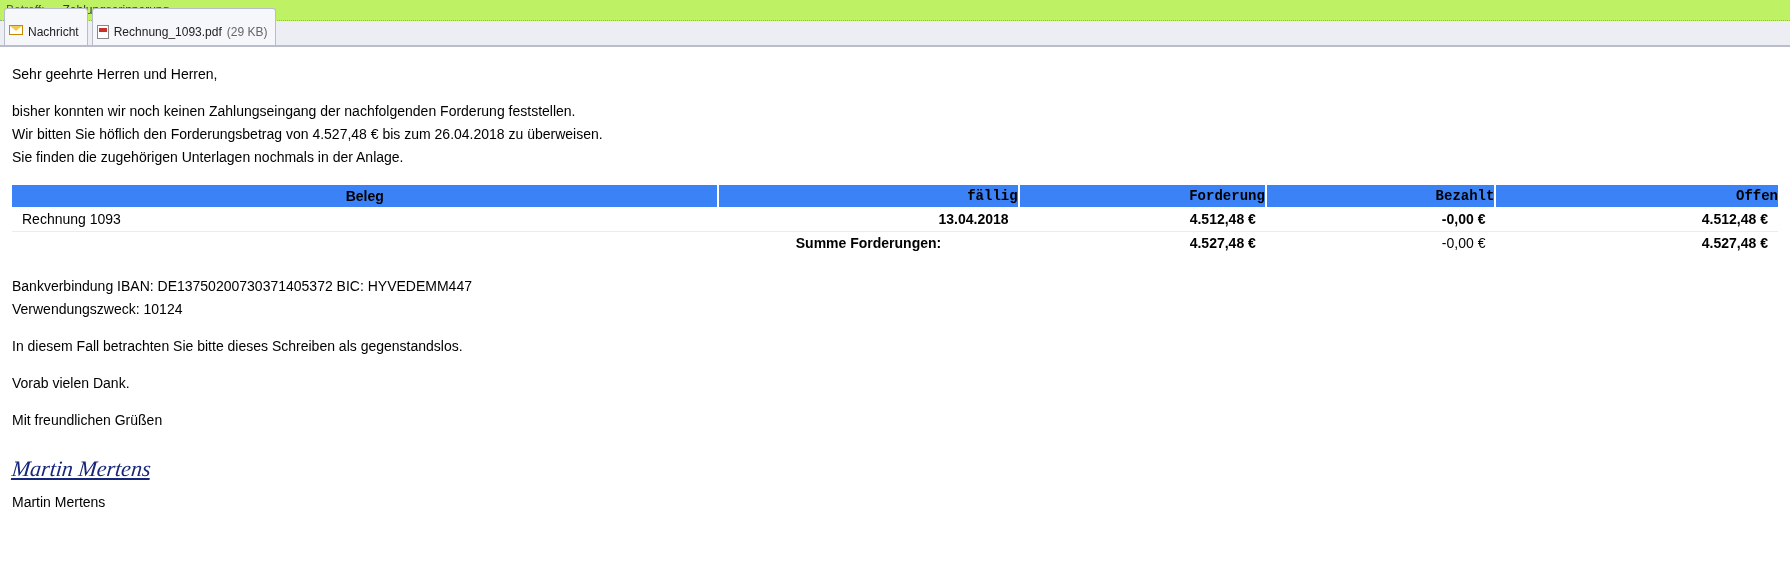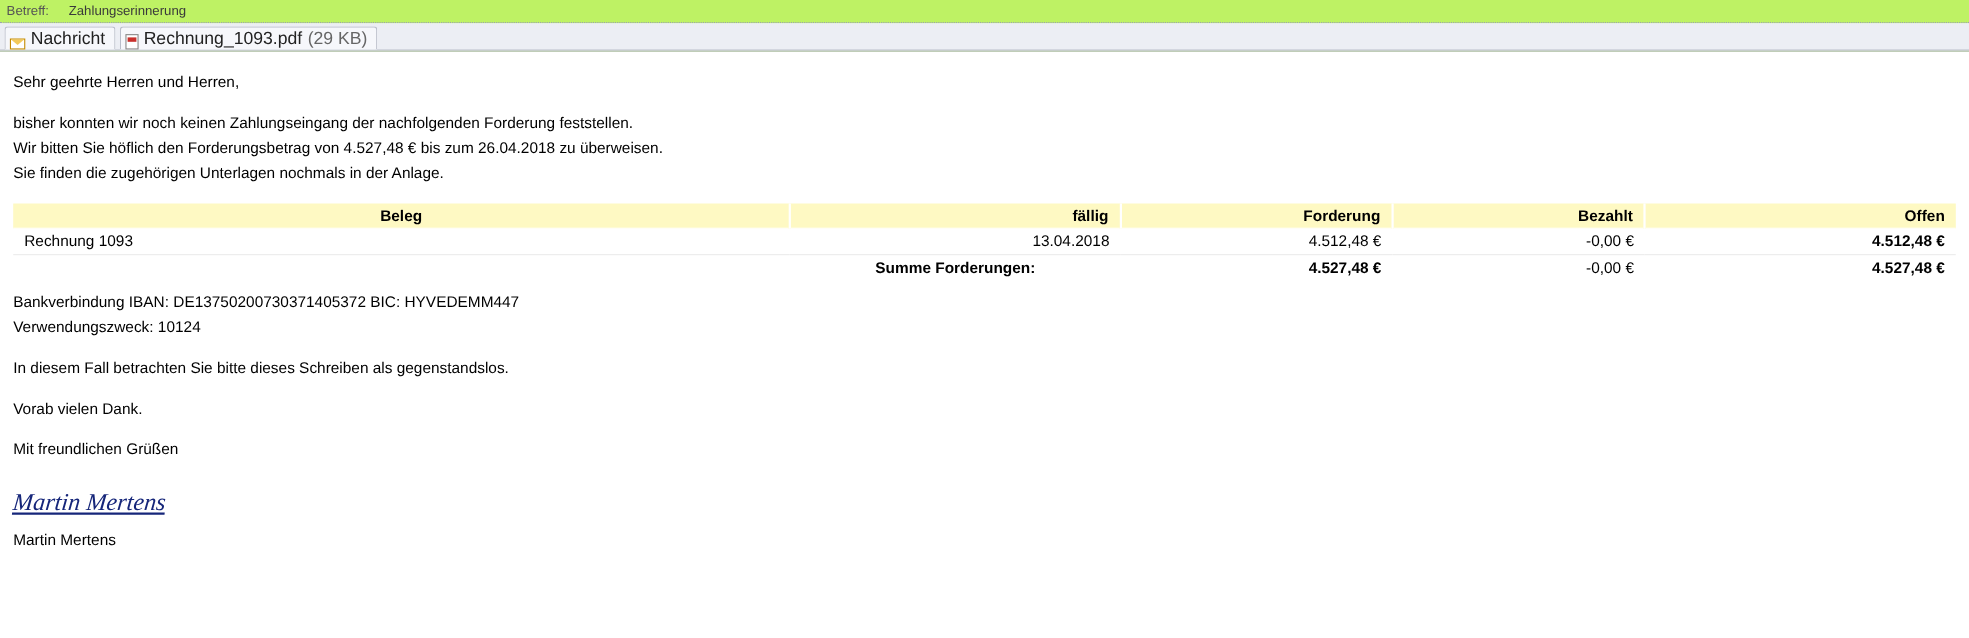--- a/index.html
+++ b/index.html
@@ -32,27 +32,27 @@
     display: flex;
     align-items: flex-end;
     height: 24px;
     padding: 0 4px;
     gap: 4px;
     border-bottom: 1px solid #b9bdc9;
     background: #eceef4;
   }
   .tab {
     display: flex;
-    align-items: flex-end;
+    align-items: flex-start;
     height: 20px;
-    padding: 0 8px 0 4px;
+    padding: 16px 8px 0 4px;
     border: 1px solid #b9bdc9;
     border-bottom: none;
     background: #f6f7fb;
-    font-size: 16px;
+    font-size: 12px;
     color: #222;
     border-radius: 3px 3px 0 0;
     gap: 5px;
   }
   .tab .size {
     color: #666;
   }
 
   
   .ico-mail {
@@ -102,36 +102,36 @@
     margin-top: 6px;
     margin-bottom: 4px;
   }
   table.claims col.c-beleg { width: 40%; }
   table.claims col.c-due   { width: 17%; }
   table.claims col.c-amt   { width: 14%; }
   table.claims col.c-paid  { width: 13%; }
   table.claims col.c-open  { width: 16%; }
 
   table.claims th {
-    background: #fef9c3;
+    background: #3b82f6;
     font-weight: bold;
     font-size: 14px;
-    padding: 2px 10px;
+    padding: 2px 0;
     border-bottom: 1px solid #fff;
   }
   table.claims th:first-child { text-align: center; }
   table.claims th:not(:first-child) { text-align: right; }
-  table.claims th + th { border-left: 2px solid #fff; }
+  table.claims th + th { border-left: 2px solid #fff; font-family: Liberation Mono, monospace; }
 
   table.claims td {
     padding: 2px 10px;
     font-size: 14px;
     border-bottom: 1px solid #ececec;
   }
-  table.claims td:not(:first-child) { text-align: right; }
+  table.claims td:not(:first-child) { text-align: right; font-weight: bold; }
   table.claims tr.row-main td:first-child { font-weight: normal; }
   table.claims tr.row-main .bold { font-weight: normal; }
   table.claims tr.row-main td:last-child { font-weight: bold; }
 
   table.claims tr.row-sub td { font-style: italic; }
   table.claims tr.row-sub td:first-child { padding-left: 18px; }
   table.claims tr.row-sub td:last-child { font-weight: bold; }
   table.claims tr.row-sub td { border-bottom: 2px solid #8a8a8a; }
   table.claims tr.row-sub td:first-child { border-bottom: 1px solid #ececec; }
 
@@ -221,21 +221,21 @@
       <tr class="row-sum">
         <td></td>
         <td class="lbl">Summe Forderungen:</td>
         <td>4.527,48 €</td>
         <td class="paid">-0,00 €</td>
         <td>4.527,48 €</td>
       </tr>
     </tbody>
   </table>
 
-  <div class="block" style="margin-top:10px;">
+  <div class="block" style="margin-top:22px;">
     <p>Bankverbindung IBAN: DE13750200730371405372 BIC: HYVEDEMM447</p>
     <p>Verwendungszweck: 10124</p>
   </div>
 
   <div class="block">
     <p>In diesem Fall betrachten Sie bitte dieses Schreiben als gegenstandslos.</p>
   </div>
 
   <div class="block">
     <p>Vorab vielen Dank.</p>

